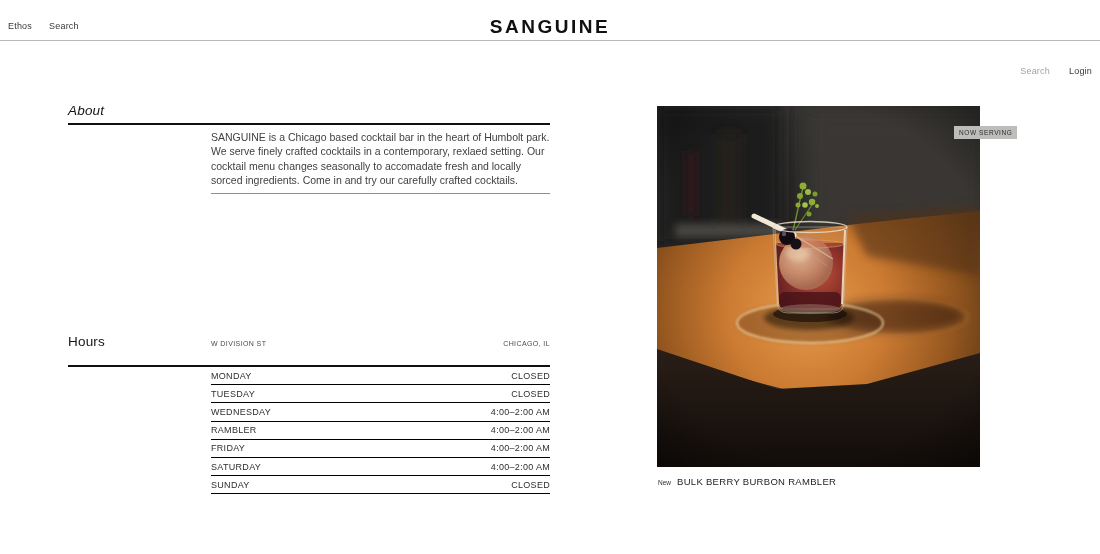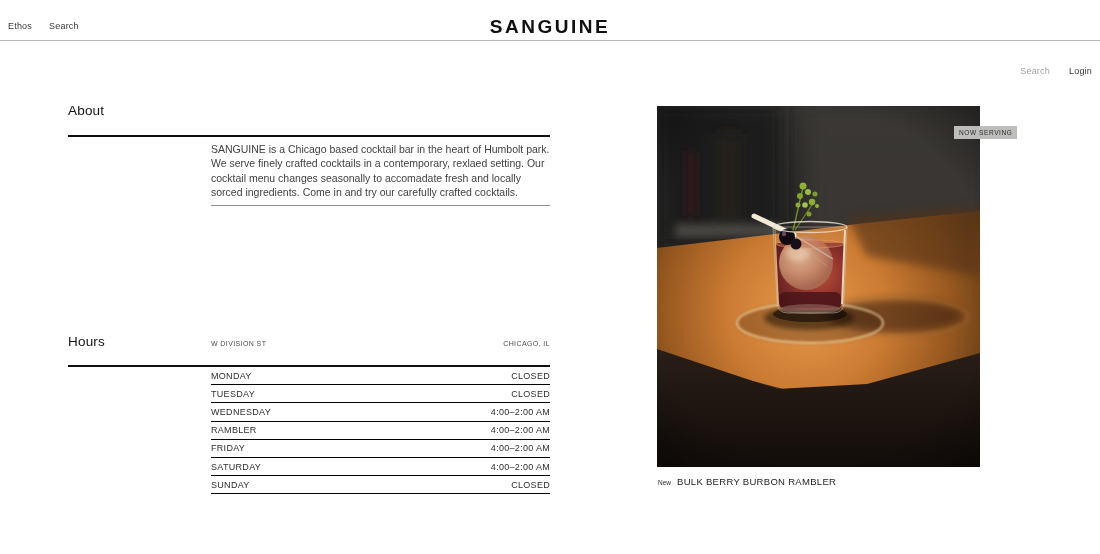--- a/index.html
+++ b/index.html
@@ -14,21 +14,21 @@
   .nav-link.muted{color:#a3a3a3;}
   .brand{position:absolute;left:0;right:0;top:16px;text-align:center;font-size:19px;font-weight:700;
          letter-spacing:2.5px;color:#101010;cursor:pointer;}
 
   
   .section{position:absolute;left:68px;width:482px;}
   .sec-head{display:flex;align-items:baseline;border-bottom:2px solid #101010;padding-bottom:16px;}
   .sec-title{margin:0;font-size:13.5px;font-weight:400;color:#141414;letter-spacing:.2px;}
 
   .about{top:103px;}
-  .about .sec-head{padding-bottom:17px;}
+  .about .sec-head{padding-bottom:5px;font-style:italic;}
   .about-body{margin-left:143px;margin-top:5px;width:339px;font-size:10.5px;line-height:14.4px;color:#3f3f3f;}
   .about-rule{margin-left:143px;margin-top:5px;width:339px;border-top:1px solid #8f8f8f;}
   .about-more{display:block;margin-left:143px;width:339px;text-align:right;margin-top:4px;
               font-size:7.5px;letter-spacing:.4px;color:#2c2c2c;text-decoration:underline;cursor:pointer;}
 
   .hours{top:334px;}
   .hours .sec-title{width:143px;}
   .col-street{flex:1;font-size:7px;letter-spacing:.4px;color:#4c4c4c;}
   .col-city{font-size:7px;letter-spacing:.4px;color:#4c4c4c;}
   .hours-table{margin-left:143px;width:339px;}

